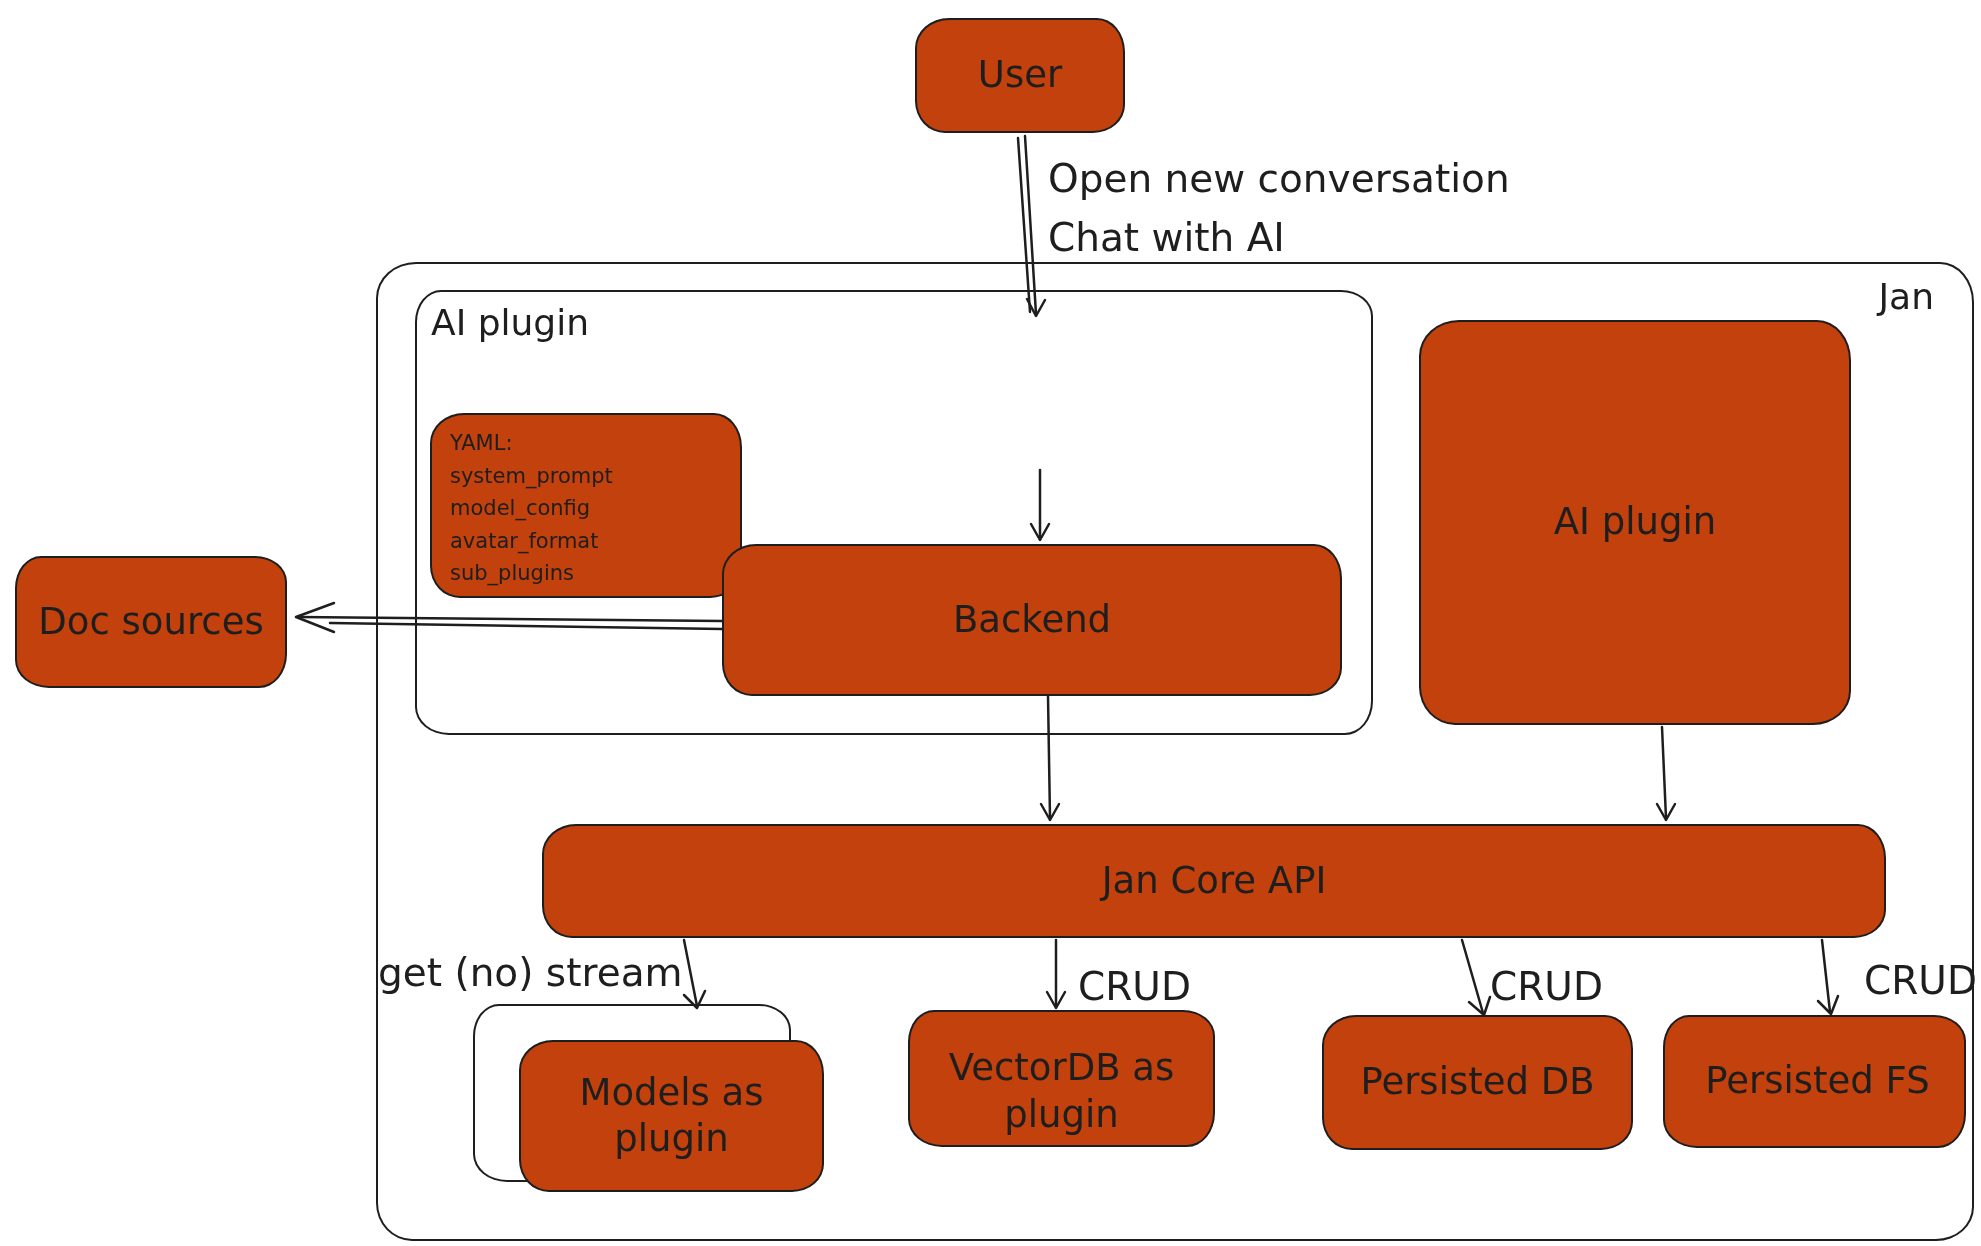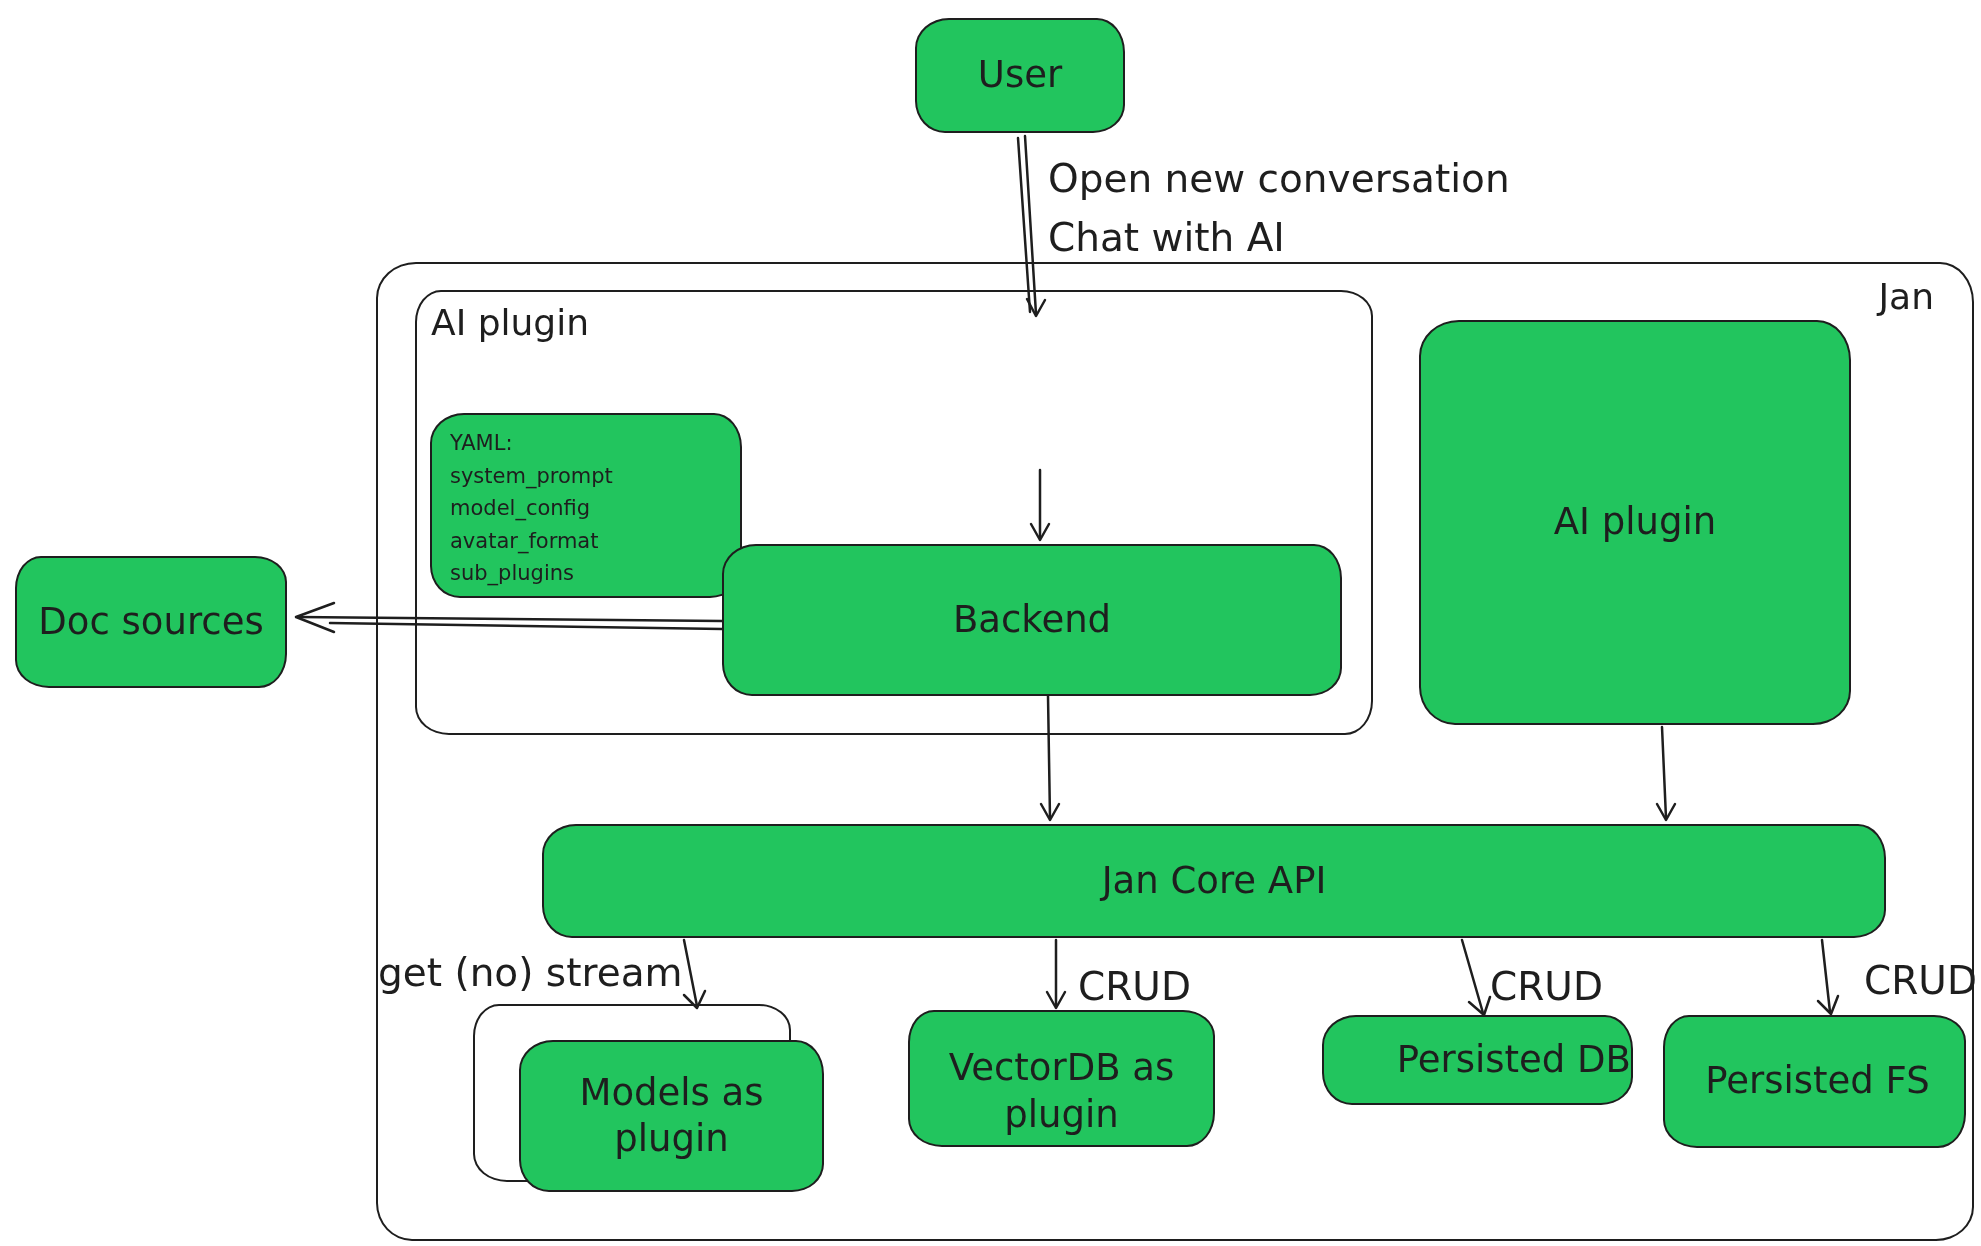--- a/index.html
+++ b/index.html
@@ -12,21 +12,21 @@
     width: 1981px;
     height: 1246px;
     background: #ffffff;
     font-family: "DejaVu Sans", sans-serif;
     color: #1e1e1e;
     overflow: hidden;
   }
   .node {
     position: absolute;
     border: 2.5px solid #1e1e1e;
-    background: #22c55e;
+    background: #c2410c;
     display: flex;
     align-items: center;
     justify-content: center;
     text-align: center;
     font-size: 37px;
     line-height: 1.25;
     box-sizing: border-box;
     z-index: 1;
   }
   .rounded-a { border-radius: 34px 28px 32px 30px / 30px 34px 28px 32px; }
@@ -118,21 +118,21 @@
 
   <div class="container-box rounded-b" style="left:473px; top:1004px; width:318px; height:178px; background:#ffffff; z-index:1;"></div>
   <div class="node rounded-a" style="left:519px; top:1040px; width:305px; height:152px;align-items:center;">
     <span style="display:inline-block; width:230px;">Models as plugin</span>
   </div>
 
   <div class="node rounded-b" style="left:908px; top:1010px; width:307px; height:137px;">
     <span style="display:inline-block; width:250px;margin-top:26px;">VectorDB as plugin</span>
   </div>
 
-  <div class="node rounded-a" style="left:1322px; top:1015px; width:311px; height:90px;justify-content:flex-end;">
+  <div class="node rounded-a" style="left:1322px; top:1015px; width:311px; height:135px;">
     <span>Persisted DB</span>
   </div>
 
   <div class="node rounded-b" style="left:1663px; top:1015px; width:303px; height:133px;padding-left:6px;">
     <span>Persisted FS</span>
   </div>
 
   <div class="edge-label" style="left:1048px; top:150px;">Open new conversation
 Chat with AI</div>
 

